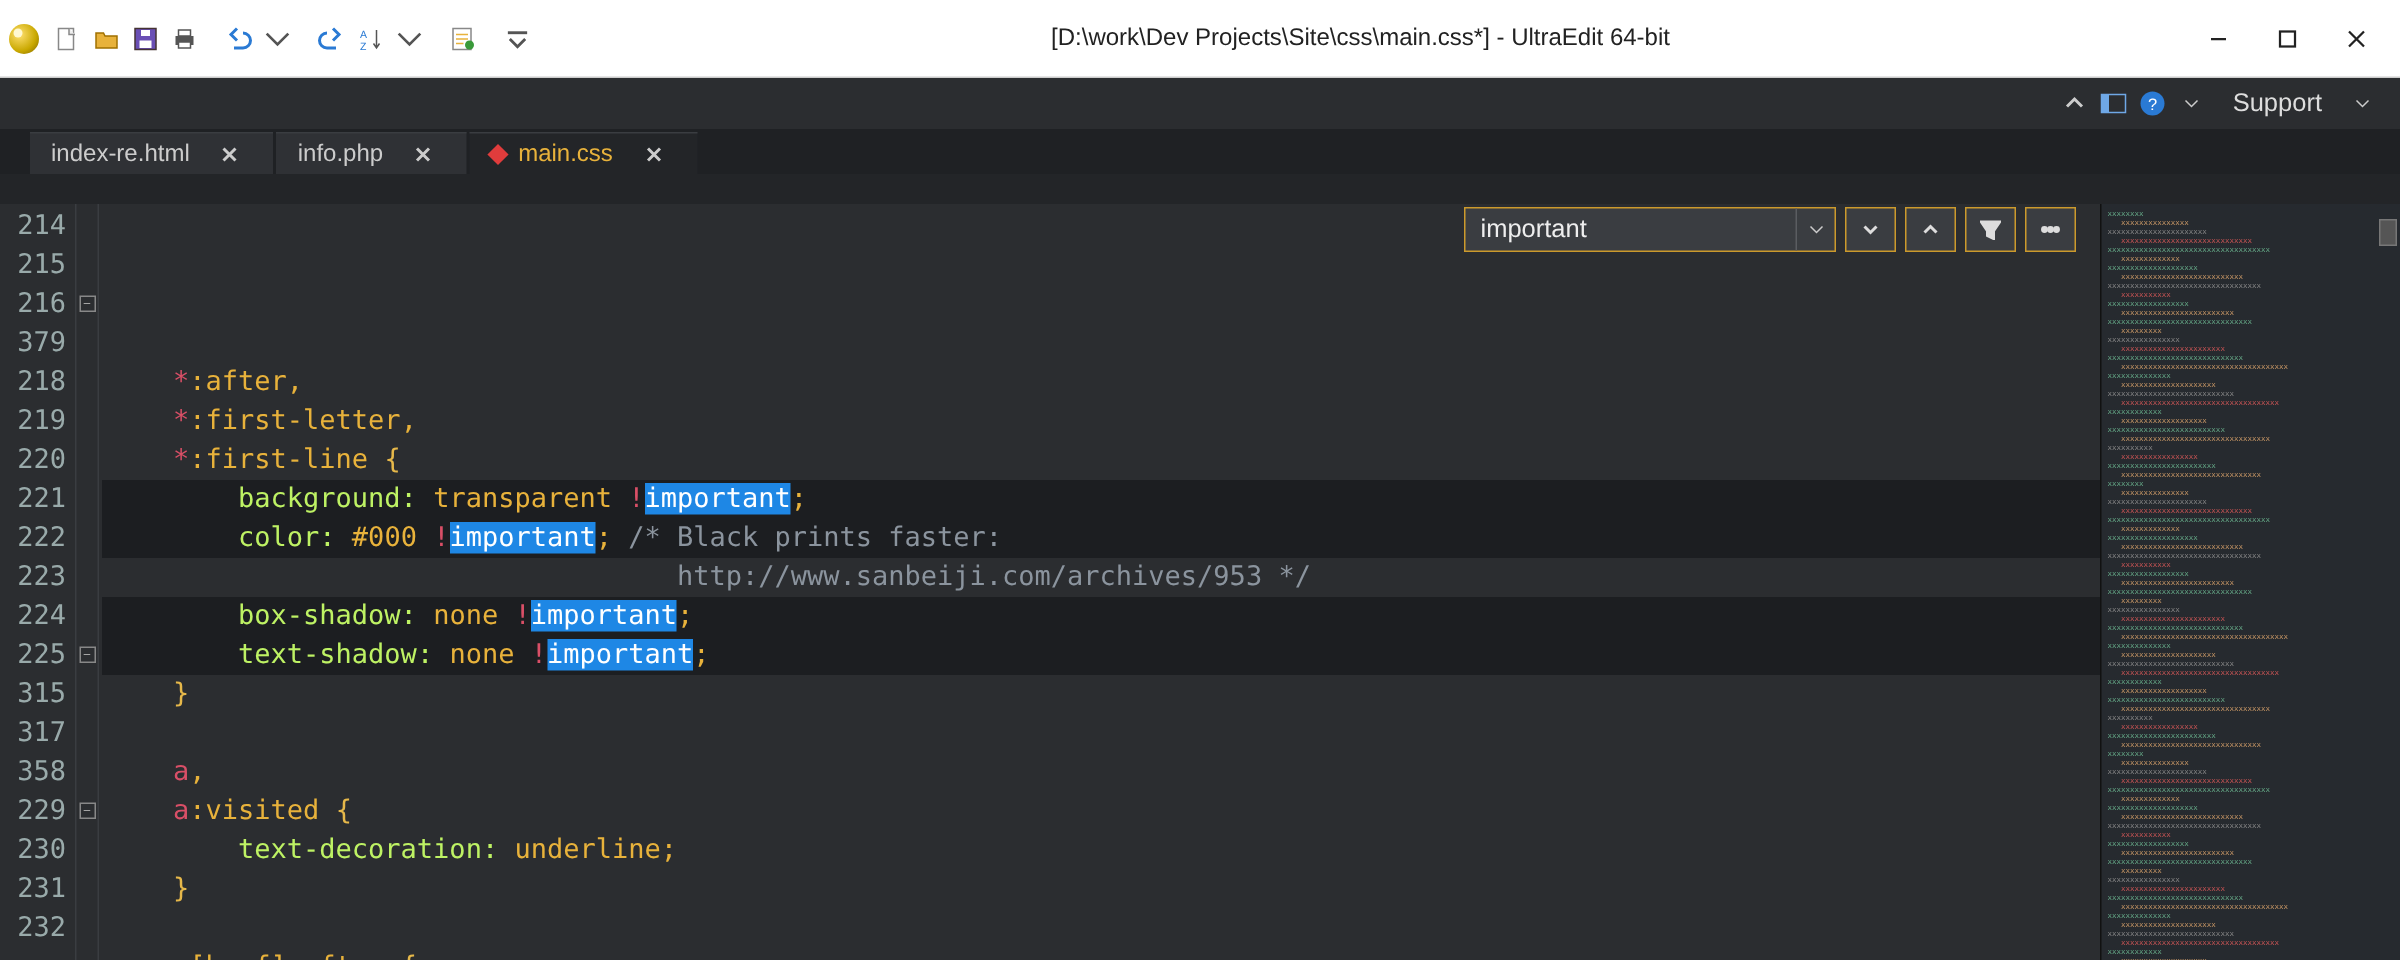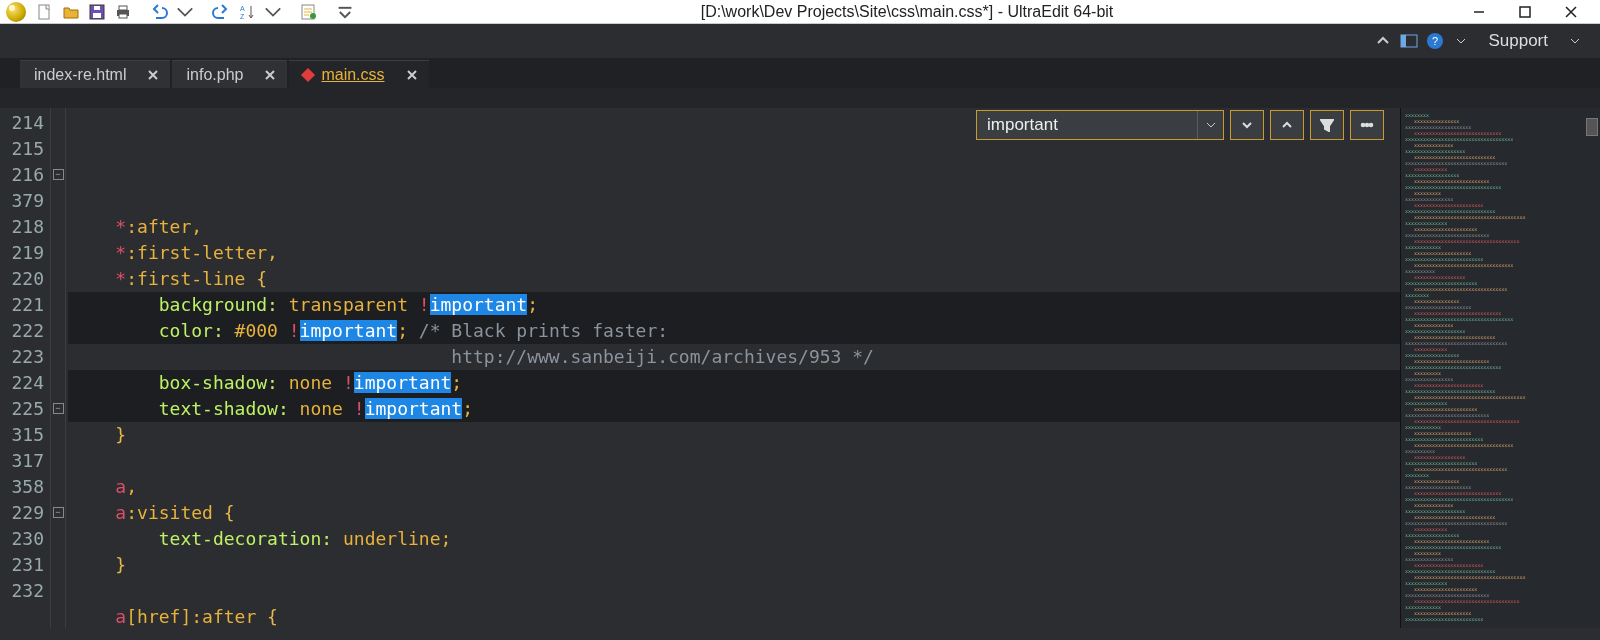--- a/index.html
+++ b/index.html
@@ -1,38 +1,38 @@
 <!DOCTYPE html>
 <html><head>
 <meta charset="utf-8">
 <style>
 * { margin:0; padding:0; box-sizing:border-box; }
 body { font-family:"Segoe UI",Tahoma,sans-serif; font-size:13px; background:#2b2d30; color:#ccc; width:1600px; height:640px; overflow:hidden; }
 
 
-.titlebar { height:24px; background:#fff; display:flex; align-items:center; padding:0 6px; border-bottom:1px solid #ccc; }
+.titlebar { height:52px; background:#fff; display:flex; align-items:center; padding:0 6px; border-bottom:1px solid #ccc; }
 .titlebar .logo { width:20px; height:20px; border-radius:50%; background:radial-gradient(circle at 35% 35%,#ffe070,#c9a800 60%,#7a6200); margin-right:6px; position:relative; }
 .titlebar .logo::after{content:"";position:absolute;left:3px;top:3px;width:6px;height:6px;border-radius:50%;background:#fff8d0;}
 .tb-btn { width:26px; height:26px; display:flex; align-items:center; justify-content:center; cursor:pointer; }
 .tb-btn svg { width:18px; height:18px; }
 .tb-sep { width:10px; }
 .title-text { flex:1; text-align:center; color:#222; font-size:16px; }
 .winctl { width:46px; height:36px; display:flex; align-items:center; justify-content:center; cursor:pointer; }
 .winctl svg { width:14px; height:14px; stroke:#222; stroke-width:1.5; fill:none; }
 
 
 .menubar { height:34px; background:#2b2d30; display:flex; align-items:center; padding:0 12px; color:#ddd; font-size:17px; }
 .menu-item { padding:0 14px; height:100%; display:flex; align-items:center; cursor:pointer; }
 .menubar .spacer { flex:1; }
 .menu-icon { width:22px; height:22px; display:flex; align-items:center; justify-content:center; margin:0 2px; cursor:pointer; }
 
 
 .tabstrip { height:30px; background:#1f2124; display:flex; align-items:flex-end; padding-left:20px; }
-.tab { height:28px; display:flex; align-items:center; padding:0 10px 0 14px; background:#2f3135; color:#ccc; margin-right:2px; border-top:1px solid #3a3d41; cursor:pointer; font-size:16px; }
-.tab.active { background:#232528; color:#e8b23b;text-decoration:underline; }
+.tab { height:28px; display:flex; align-items:center; padding:0 22px 0 14px; background:#2f3135; color:#ccc; margin-right:2px; border-top:1px solid #3a3d41; cursor:pointer; font-size:16px; }
+.tab.active { background:#232528; color:#e8b23b; }
 .tab .dirty { width:10px; height:10px; background:#e03c3c; transform:rotate(45deg); margin-right:8px; }
 .tab .close { margin-left:20px; width:14px; height:14px; display:flex; align-items:center; justify-content:center; }
 
 
 .ruler { height:20px; background:#232528; border-bottom:1px solid #111; position:relative; color:#888; font-size:12px; overflow:hidden; margin-left:56px; }
 .ruler-wrap { display:flex; background:#232528; }
 .ruler-gutter { width:56px; height:20px; background:#232528; }
 
 
 .editor-wrap { display:flex; height:520px; background:#2b2d30; }

